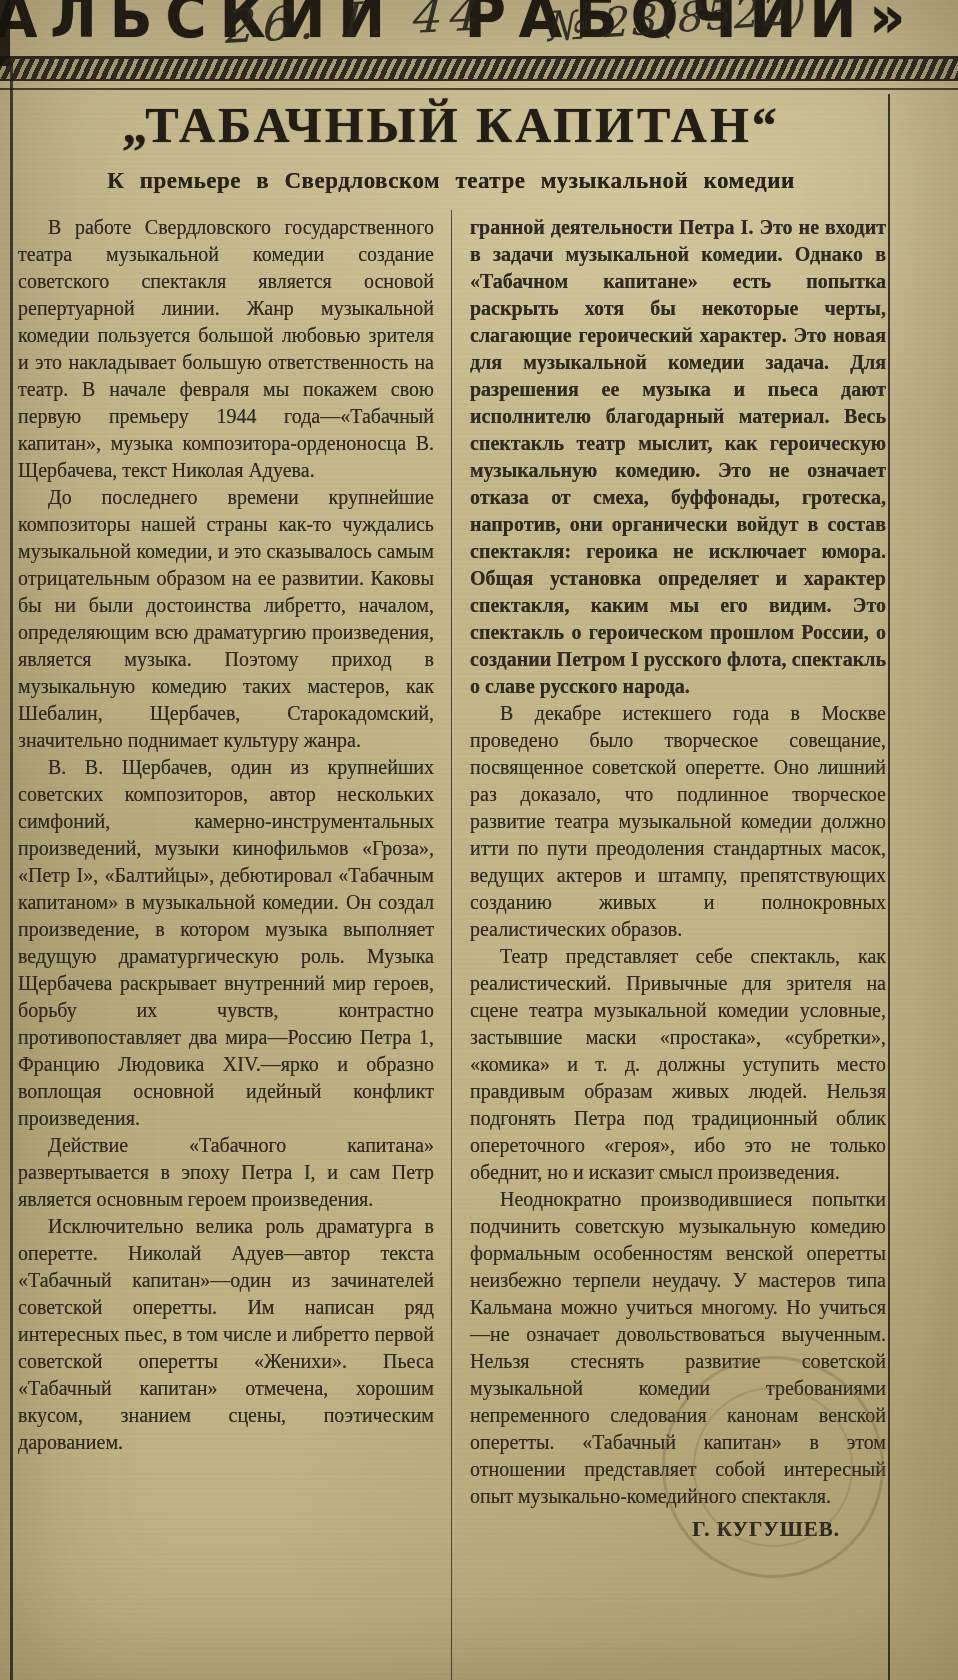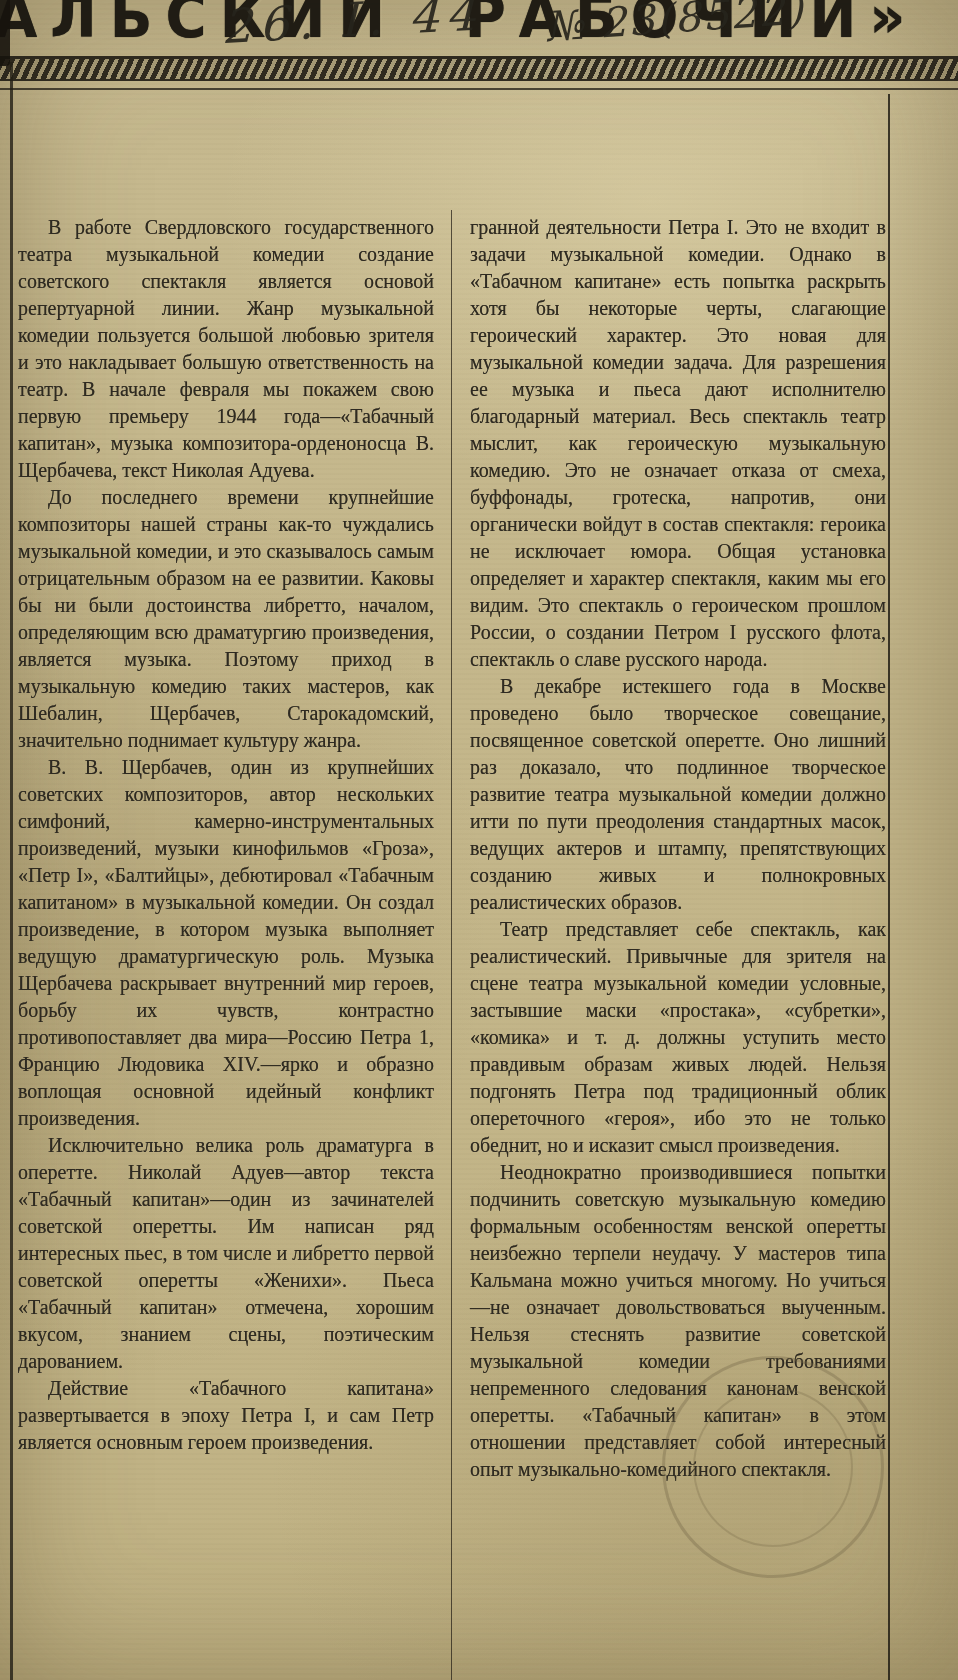--- a/index.html
+++ b/index.html
@@ -79,21 +79,21 @@
   
   .columns { position:absolute; top:214px; left:18px; width:868px; display:flex; gap:36px; z-index:2; }
   .col {
     width:423px;
     text-align:justify;
     font-size:20px; line-height:27px;
     color:#2e2a21;
     text-shadow:0 0 0.6px rgba(46,42,33,0.65);
   }
   .col p { margin:0; text-indent:30px; }
-  .col p.no-indent { text-indent:0; }
+  .col p.no-indent { text-indent:0;font-weight:bold; }
   .signature {
     text-align:right; padding-right:46px;
     font-weight:700; letter-spacing:1px;
     font-size:21px; margin-top:6px !important;
     text-indent:0 !important;
   }
   .byline { font-weight:700; }
 
   
   .stamp {
@@ -120,38 +120,43 @@
   <div class="hw hw-issue">№ 23(8522)</div>
 
   <div class="ornament-band"></div>
   <div class="thin-rule"></div>
 
   <div class="corner-blob"></div>
   <div class="left-edge-rule"></div>
   <div class="right-edge-rule"></div>
   <div class="column-divider"></div>
 
+  <div class="headline-block">
+    <div class="title">„ТАБАЧНЫЙ КАПИТАН“</div>
+    <div class="subtitle">К премьере в Свердловском театре музыкальной комедии</div>
+  </div>
 
   <div class="columns">
     <div class="col">
       <div>
           <p>В работе Свердловского государственного театра музыкальной комедии создание советского спектакля является основой репертуарной линии. Жанр музыкальной комедии пользуется большой любовью зрителя и это накладывает большую ответственность на театр. В начале февраля мы покажем свою первую премьеру 1944 года—«Табачный капитан», музыка композитора-орденоносца В. Щербачева, текст Николая Адуева.</p>
           <p>До последнего времени крупнейшие композиторы нашей страны как-то чуждались музыкальной комедии, и это сказывалось самым отрицательным образом на ее развитии. Каковы бы ни были достоинства либретто, началом, определяющим всю драматургию произведения, является музыка. Поэтому приход в музыкальную комедию таких мастеров, как Шебалин, Щербачев, Старокадомский, значительно поднимает культуру жанра.</p>
           <p>В. В. Щербачев, один из крупнейших советских композиторов, автор нескольких симфоний, камерно-инструментальных произведений, музыки кинофильмов «Гроза», «Петр I», «Балтийцы», дебютировал «Табачным капитаном» в музыкальной комедии. Он создал произведение, в котором музыка выполняет ведущую драматургическую роль. Музыка Щербачева раскрывает внутренний мир героев, борьбу их чувств, контрастно противопоставляет два мира—Россию Петра 1, Францию Людовика XIV.—ярко и образно воплощая основной идейный конфликт произведения.</p>
+          <p>Действие «Табачного капитана» развертывается в эпоху Петра I, и сам Петр является основным героем произведения.</p>
           <p>Исключительно велика роль драматурга в оперетте. Николай Адуев—автор текста «Табачный капитан»—один из зачинателей советской оперетты. Им написан ряд интересных пьес, в том числе и либретто первой советской оперетты «Женихи». Пьеса «Табачный капитан» отмечена, хорошим вкусом, знанием сцены, поэтическим дарованием.</p>
-          <p>Действие «Табачного капитана» развертывается в эпоху Петра I, и сам Петр является основным героем произведения.</p>
         </div>
     </div>
     <div class="col">
       <div>
           <p class="no-indent">гранной деятельности Петра I. Это не входит в задачи музыкальной комедии. Однако в «Табачном капитане» есть попытка раскрыть хотя бы некоторые черты, слагающие героический характер. Это новая для музыкальной комедии задача. Для разрешения ее музыка и пьеса дают исполнителю благодарный материал. Весь спектакль театр мыслит, как героическую музыкальную комедию. Это не означает отказа от смеха, буффонады, гротеска, напротив, они органически войдут в состав спектакля: героика не исключает юмора. Общая установка определяет и характер спектакля, каким мы его видим. Это спектакль о героическом прошлом России, о создании Петром I русского флота, спектакль о славе русского народа.</p>
           <p>В декабре истекшего года в Москве проведено было творческое совещание, посвященное советской оперетте. Оно лишний раз доказало, что подлинное творческое развитие театра музыкальной комедии должно итти по пути преодоления стандартных масок, ведущих актеров и штампу, препятствующих созданию живых и полнокровных реалистических образов.</p>
           <p>Театр представляет себе спектакль, как реалистический. Привычные для зрителя на сцене театра музыкальной комедии условные, застывшие маски «простака», «субретки», «комика» и т. д. должны уступить место правдивым образам живых людей. Нельзя подгонять Петра под традиционный облик опереточного «героя», ибо это не только обеднит, но и исказит смысл произведения.</p>
           <p>Неоднократно производившиеся попытки подчинить советскую музыкальную комедию формальным особенностям венской оперетты неизбежно терпели неудачу. У мастеров типа Кальмана можно учиться многому. Но учиться—не означает довольствоваться выученным. Нельзя стеснять развитие советской музыкальной комедии требованиями непременного следования канонам венской оперетты. «Табачный капитан» в этом отношении представляет собой интересный опыт музыкально-комедийного спектакля.</p>
         </div>
+      <p class="signature">Г. КУГУШЕВ.</p>
     </div>
   </div>
 
   <div class="stamp">
     <div class="stamp-inner"></div>
   </div>
 
 </div>
 
 </body></html>

